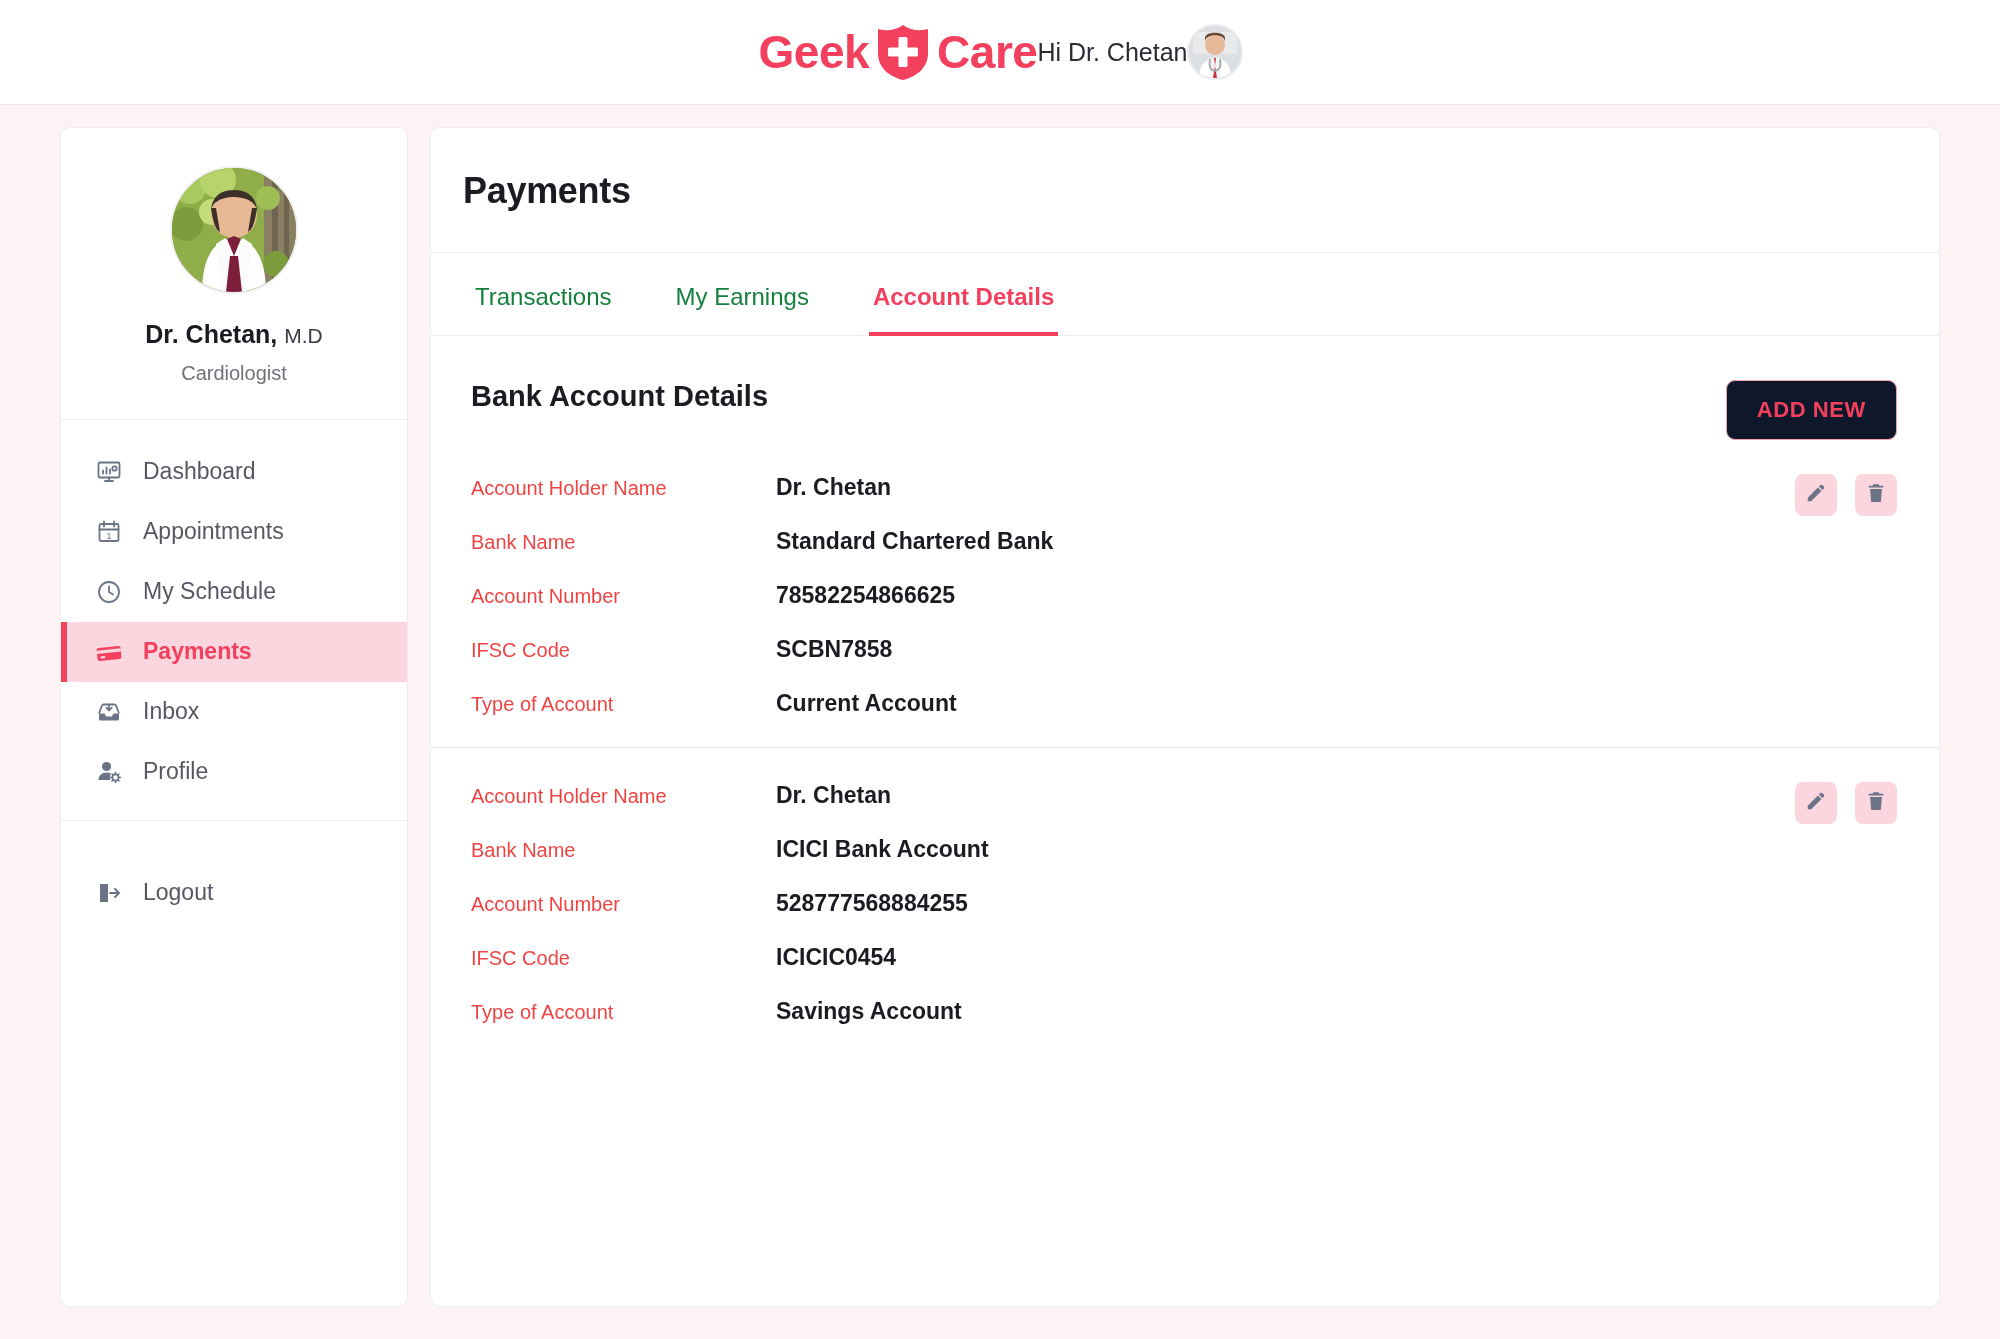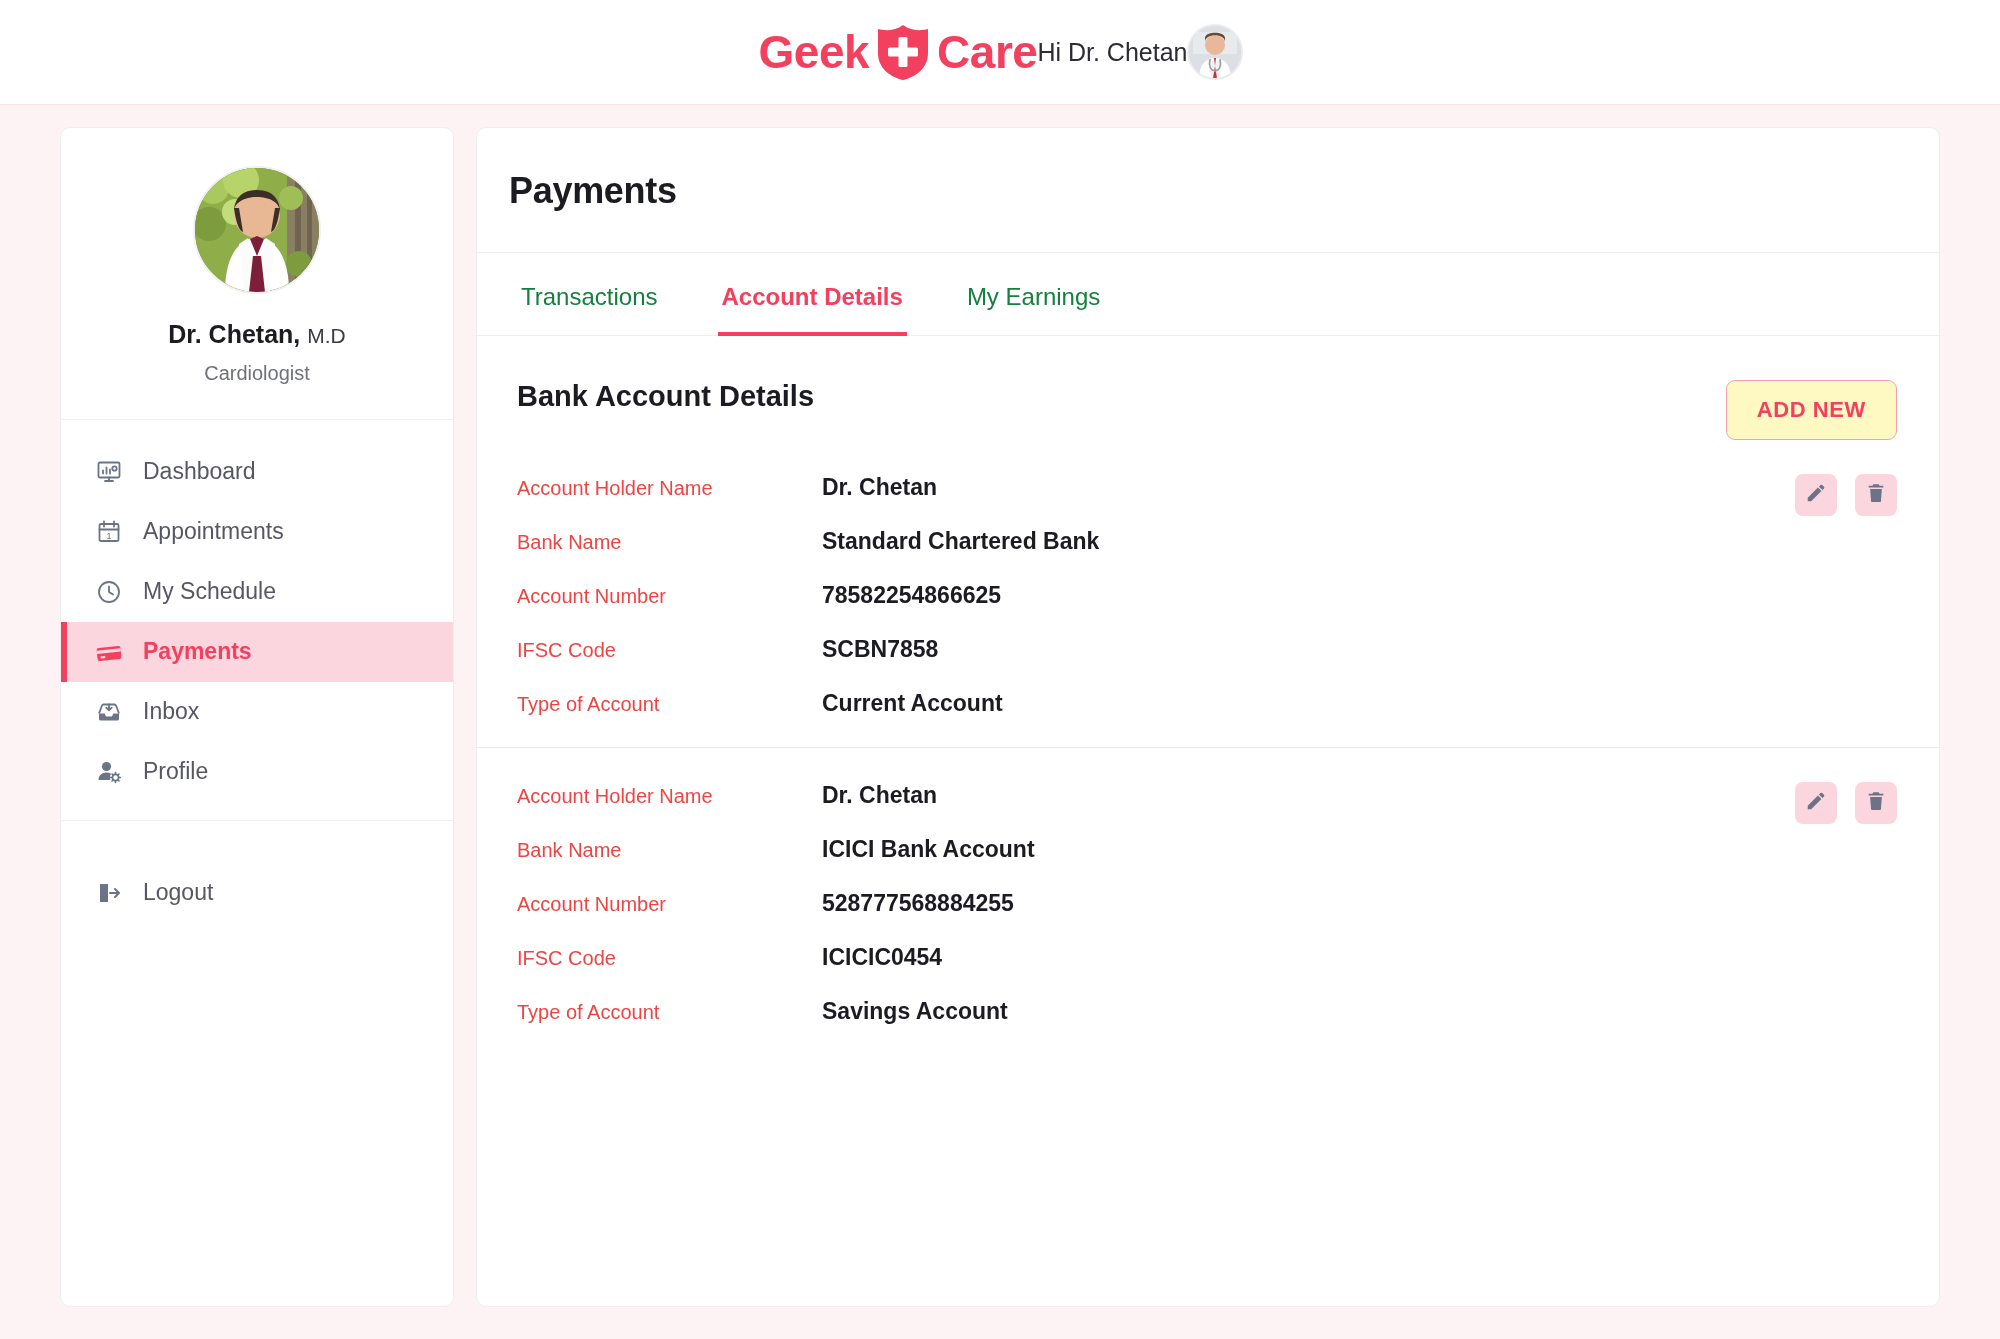--- a/index.html
+++ b/index.html
@@ -60,21 +60,21 @@
   .page {
     display: flex;
     gap: 22px;
     padding: 22px 60px 0 60px;
     height: calc(1339px - 105px);
     align-items: flex-start;
   }
 
   
   .sidebar {
-    width: 394px;
+    width: 348px;
     flex: none;
     background: #ffffff;
     border: 1px solid #eeeef1;
     border-radius: 10px;
     overflow: hidden;
     min-height: 1180px;
   }
   .sb-profile {
     padding: 38px 0 34px;
     text-align: center;
@@ -205,21 +205,21 @@
     padding: 44px 42px 0 40px;
   }
   .section-title {
     font-size: 29px;
     font-weight: bold;
     color: #1b1b22;
   }
   .btn-addnew {
     border: 1.6px solid #f5a0b2;
     color: #f2405e;
-    background: #fef9c3;
+    background: #0f172a;
     font-size: 22px;
     font-weight: bold;
     letter-spacing: 0.6px;
     padding: 16px 30px;
     border-radius: 9px;
     cursor: pointer;
     font-family: "Liberation Sans", sans-serif;
   }
 
   .acct-block {
@@ -413,22 +413,22 @@
         <span class="nav-label">Logout</span>
       </div>
     </div>
   </aside>
 
   <main class="main">
     <div class="main-title">Payments</div>
 
     <div class="tabs">
       <div class="tab">Transactions</div>
+      <div class="tab">My Earnings</div>
       <div class="tab active">Account Details</div>
-      <div class="tab">My Earnings</div>
     </div>
 
     <div class="section-head">
       <div class="section-title">Bank Account Details</div>
       <button class="btn-addnew">ADD NEW</button>
     </div>
 
     <div class="acct-block">
       <div class="acct-rows">
         <div class="acct-row">

